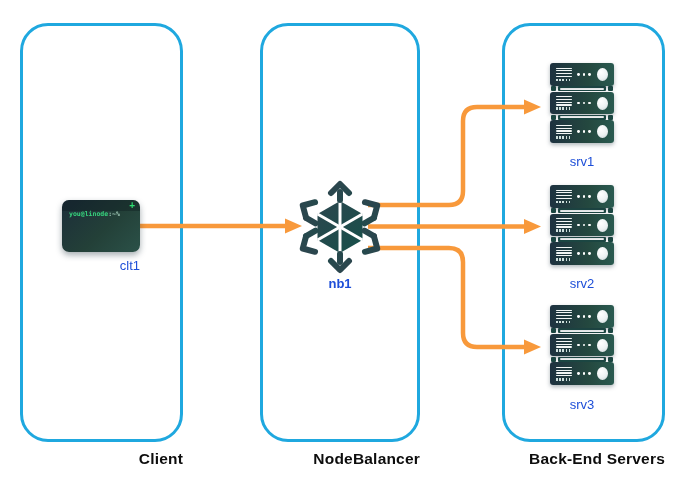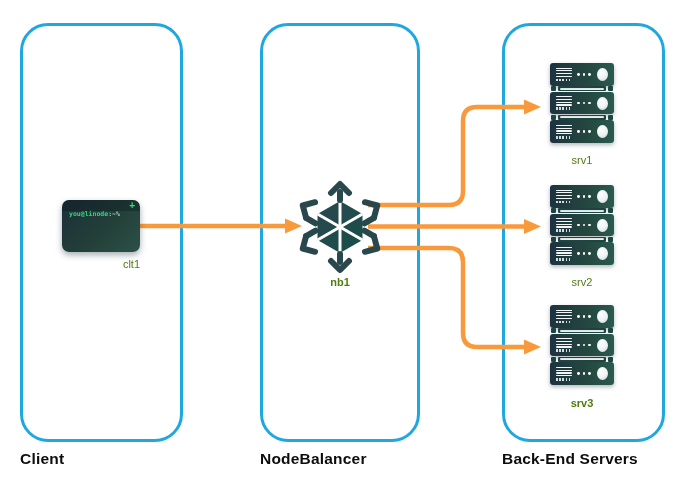--- a/index.html
+++ b/index.html
@@ -5,28 +5,28 @@
   html,body{margin:0;padding:0;background:#fff;}
   .stage{position:relative;width:683px;height:488px;background:#fff;
          font-family:"Liberation Sans",sans-serif;overflow:hidden;}
 
   
   .column{position:absolute;top:23px;height:419px;border:3px solid #1FA8DF;
           border-radius:28px;box-sizing:border-box;background:transparent;}
   .col-client{left:20px;width:163px;}
   .col-nb{left:260px;width:160px;}
   .col-srv{left:502px;width:163px;}
-  .col-title{position:absolute;top:450px;height:20px;text-align:left;
+  .col-title{position:absolute;top:450px;height:20px;text-align:right;
              font-size:15.5px;font-weight:bold;color:#0d0d0d;letter-spacing:.2px;}
   .ct-client{left:20px;width:163px;}
   .ct-nb{left:260px;width:160px;}
   .ct-srv{left:502px;width:163px;}
 
   
-  .node-label{position:absolute;text-align:center;font-size:11px;color:#4d7c0f;}
+  .node-label{position:absolute;text-align:center;font-size:13px;color:#1d4ed8;}
 
   
   .terminal{position:absolute;left:62px;top:200px;width:78px;height:52px;
             border-radius:7px;
             background:linear-gradient(135deg,#1C2E3A 0%,#234038 55%,#2B5148 100%);
             box-shadow:0 3px 6px rgba(30,50,60,.40);}
   .term-bar{position:absolute;left:0;top:0;width:100%;height:11px;
             background:rgba(8,18,24,.30);border-radius:7px 7px 0 0;}
   .term-plus{position:absolute;right:5px;top:0px;color:#2EDE71;
              font-size:10px;font-weight:bold;line-height:11px;}
@@ -376,19 +376,19 @@
           </div>
       </div>
       <div class="dots">
           <span class="dot"></span>
           <span class="dot"></span>
           <span class="dot"></span>
         </div>
       <div class="knob"></div>
     </div>
   </div>
-  <div class="node-label" style="left:550px;top:397px;width:64px;font-weight:bold;">srv3</div>
+  <div class="node-label" style="left:550px;top:397px;width:64px;">srv3</div>
 
   <div class="col-title ct-client">Client</div>
   <div class="col-title ct-srv">Back-End Servers</div>
   <div class="col-title ct-nb">NodeBalancer</div>
 
 </div>
 
 </body></html>

